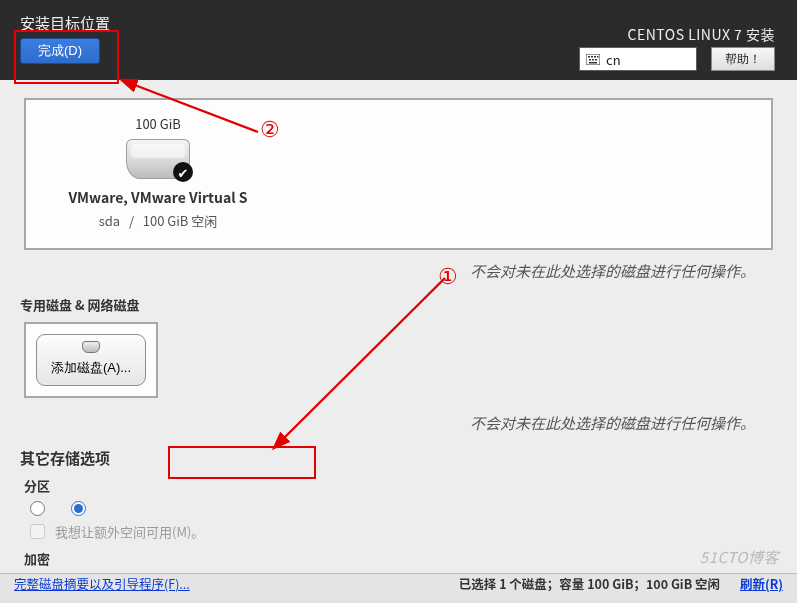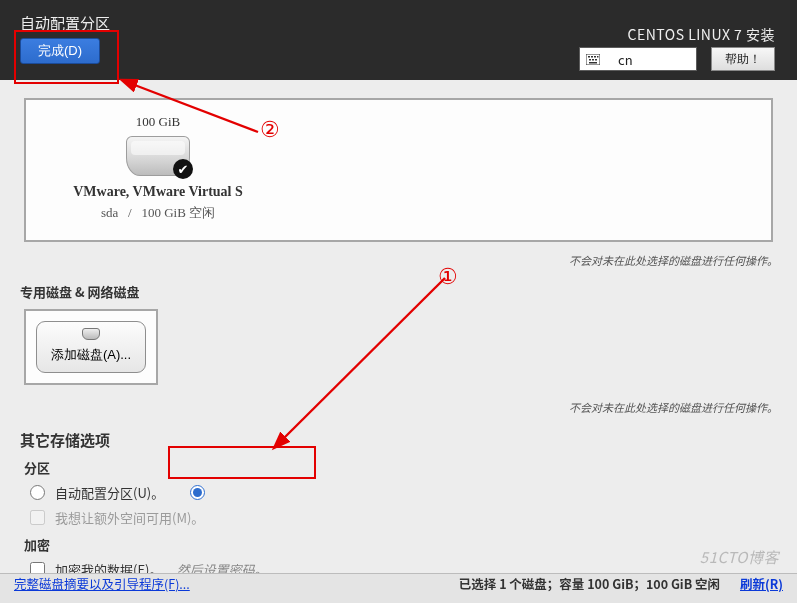--- a/index.html
+++ b/index.html
@@ -40,21 +40,21 @@
     right: 22px; top: 24px;
     font-size: 14px; letter-spacing: 0.5px;
   }
   .kb-selector {
     position: absolute;
     right: 100px; top: 47px;
     width: 118px; height: 24px;
     background: #fff;
     border: 1px solid #5c5c5c;
     display: flex; align-items: center;
-    padding: 0 6px; gap: 18px;
+    padding: 0 6px; gap: 6px;
     color: #222;
   }
   .help-btn {
     position: absolute;
     right: 22px; top: 47px;
     width: 64px; height: 24px;
     background: linear-gradient(#f7f7f7, #dedede);
     border: 1px solid #888;
     border-radius: 0;
     font-size: 12px;
@@ -65,21 +65,20 @@
   
   .main {
     padding: 14px 18px 4px 18px;
   }
 
   .disk-box {
     border: 2px solid #a7a7a7;
     background: #fdfdfd;
     padding: 14px 22px 18px 22px;
     margin: 4px 6px 4px 6px;
-    font-family: Liberation Serif, serif;
   }
   .disk-entry { width: 220px; text-align: center; }
   .disk-size { margin-bottom: 6px; }
   .disk-img {
     position: relative;
     width: 64px; height: 40px;
     margin: 0 auto 8px auto;
     background: linear-gradient(#f4f4f4 0%, #d6d6d6 60%, #bcbcbc 100%);
     border: 1px solid #9d9d9d;
     border-radius: 6px 6px 14px 14px / 6px 6px 18px 18px;
@@ -96,22 +95,22 @@
     background: #111; border-radius: 50%;
     display:flex;align-items:center;justify-content:center;
     color:#fff; font-size:13px; line-height:1;
   }
   .disk-name { font-weight: bold; margin-bottom: 4px; font-size:14px;}
   .disk-free { color:#555; }
   .hint-right {
     text-align: right;
     font-style: italic;
     color: #555;
-    margin: 10px 1px 14px 0;
-    font-size: 11px;
+    margin: 10px 24px 14px 0;
+    font-size: 15px;
   }
 
   .sec-title { font-weight: bold; margin: 4px 0 8px 2px; }
   .small-box {
     border: 2px solid #a7a7a7;
     background:#fdfdfd;
     padding: 10px 10px 10px 10px;
     margin: 0 6px 4px 6px;
     display:inline-block;
   }
@@ -169,21 +168,21 @@
     font-style: italic;
     font-size: 15px;
     letter-spacing:0.5px;
   }
   svg.arrow { position:absolute; }
 </style>
 </head>
 <body>
 
 <div class="topbar">
-  <div class="title">自动配置分区</div>
+  <div class="title">安装目标位置</div>
   <button class="done-btn">完成(D)</button>
   <div class="install-label">CENTOS LINUX 7 安装</div>
   <div class="kb-selector">
     <span>
       <svg width="14" height="11" viewBox="0 0 14 11">
           <rect x="0" y="0" width="14" height="11" fill="none" stroke="#333" stroke-width="1"></rect>
           <rect x="2" y="2" width="2" height="1.5" fill="#333"></rect>
           <rect x="5" y="2" width="2" height="1.5" fill="#333"></rect>
           <rect x="8" y="2" width="2" height="1.5" fill="#333"></rect>
           <rect x="11" y="2" width="1.5" height="1.5" fill="#333"></rect>
@@ -223,21 +222,20 @@
       <span>添加磁盘(A)...</span>
     </button>
   </div>
   <div class="hint-right">不会对未在此处选择的磁盘进行任何操作。</div>
 
   <div class="storage-title">其它存储选项</div>
 
   <div class="sub">分区</div>
   <div class="row">
     <input type="radio" name="part" style="">
-    <label>自动配置分区(U)。</label>
     <span style="width:6px"></span>
     <input type="radio" name="part" checked="" style="">
   </div>
   <div class="row disabled">
     <input type="checkbox" disabled="" style="">
     <label>我想让额外空间可用(M)。</label>
   </div>
 
   <div class="sub">加密</div>
   <div class="row">

